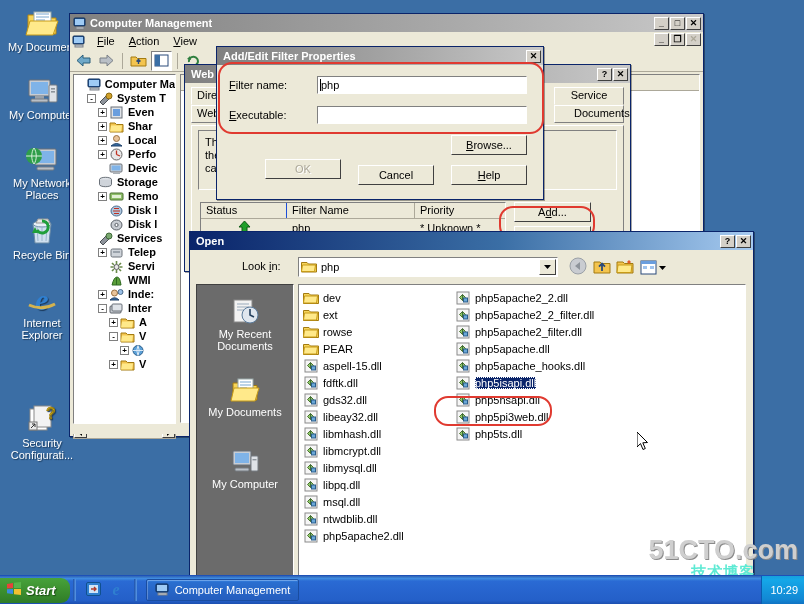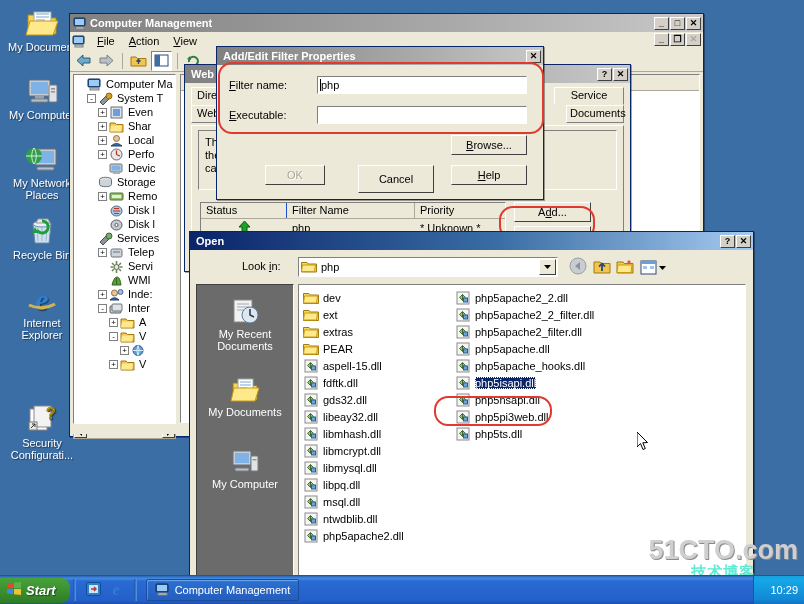--- a/index.html
+++ b/index.html
@@ -80,21 +80,21 @@
     background:linear-gradient(to bottom,#47a23b 0%,#3d9130 45%,#2f7c27 100%);
     border-radius:0 9px 9px 0; color:#fff; font-weight:bold; font-size:13px;
     font-style:italic; text-shadow:1px 1px 1px #1a4a14;
   }
   .qlaunch { display:flex; align-items:center; gap:5px; padding:0 6px; height:24px; }
   .tbdiv { width:3px; height:22px; background:linear-gradient(to right,#1c4fa8,#5a9ae8); margin:0 3px; }
   .taskitem { height:22px; margin-left:6px; padding:0 8px; display:flex; align-items:center; gap:5px;
               background:linear-gradient(to bottom,#3f8ae8 0%,#2a6fd0 10%,#255fc0 90%);
               border:1px solid #1a4da0; border-radius:2px; color:#fff; font-size:11px;
               box-shadow:inset 1px 1px 0 rgba(255,255,255,.25); }
-  #tray { margin-left:auto; height:29px; display:flex; align-items:center; padding:0 6px 0 16px;
+  #tray { margin-left:auto; height:29px; display:flex; align-items:center; padding:0 6px 0 8px;
           background:linear-gradient(to bottom,#17a0dc 0%,#15a8e8 12%,#1288d4 80%,#0f6ec0 100%);
           border-left:1px solid #0a5cb0; color:#fff; font-size:11px; gap:6px; }
   
   #wm { position:absolute; right:6px; bottom:22px; text-align:center; pointer-events:none;
         font-family:"Liberation Sans",sans-serif;margin-top:12px; }
   #wm .big { font-size:27px; font-weight:bold; color:#cfcfcf; letter-spacing:0px;
              text-shadow:1px 1px 0 #8a8a8a; line-height:26px; }
   #wm .cn { font-size:15px; font-weight:bold; color:#5eead4; letter-spacing:1px; }
 </style>
 </head>
@@ -239,21 +239,21 @@
     <span class="tbsep"></span>
     <span class="tbtn">
       <svg width="15" height="13" viewBox="0 0 15 13">
           <path d="M3 8 a4.5 4.5 0 1 1 2 3" stroke="#2f7f3f" stroke-width="2" fill="none"></path>
           <path d="M1 5 l4 1 l-1 -4 z" fill="#2f7f3f"></path>
         </svg>
     </span>
   </div>
 
   <div style="position:absolute;left:3px;top:60px;width:103px;height:350px;background:#fff;
-              border:1px solid;border-color:#808080 #fff #fff #808080;overflow:hidden;">
+              border:1px solid;border-color:#808080 #fff #fff #808080;overflow:hidden;font-weight:bold;">
     <div class="tree" id="cm-tree" style="padding:2px 0 0 2px;">
         <div class="trow" style="padding-left: 0px;">
           <span class="noexp"></span>
           <span class="ti"><svg width="15" height="13" viewBox="0 0 15 13">
               <rect x="1" y="1" width="12" height="8" rx="1" fill="#2a5d9e" stroke="#0d2d55"></rect>
               <rect x="2" y="2" width="10" height="6" fill="#9ecbf5"></rect>
               <rect x="3" y="10" width="9" height="2" fill="#cfd4da" stroke="#7a8087"></rect>
             </svg></span>
           <span>Computer Ma</span>
         </div>
@@ -457,21 +457,21 @@
   <div style="position:absolute;left:6px;top:22px;width:60px;">
     <div style="height:18px;background:#ece9d8;border:1px solid;border-color:#fff #808080 #ece9d8 #fff;
                 padding:1px 5px;font-size:11px;">Dire</div>
     <div style="height:18px;background:#ece9d8;border:1px solid;border-color:#fff #808080 #808080 #fff;
                 padding:1px 5px;font-size:11px;">Web !</div>
   </div>
   <div style="position:absolute;right:6px;top:22px;width:70px;">
     <div style="height:18px;background:#ece9d8;border:1px solid;border-color:#fff #808080 #ece9d8 #fff;
                 padding:1px 5px;font-size:11px;text-align:center;">Service</div>
     <div style="height:18px;background:#ece9d8;border:1px solid;border-color:#fff #808080 #808080 #fff;
-                padding:1px 3px;font-size:11px;text-align:left;margin-left:12px;">Documents</div>
+                padding:1px 19px;font-size:11px;text-align:left;">Documents</div>
   </div>
 
   <div style="position:absolute;left:6px;top:60px;right:6px;bottom:4px;background:#ece9d8;
               border:1px solid;border-color:#fff #808080 #808080 #fff;">
 
     <div style="position:absolute;left:6px;top:4px;right:6px;height:60px;border:1px solid;
                 border-color:#808080 #fff #fff #808080;">
       <div style="padding:5px 6px;font-size:11px;line-height:13px;color:#000;">
         <div><span>The</span>
              <span style="margin-left:250px;">cuted in</span></div>
@@ -523,22 +523,22 @@
 
     <div style="position:absolute;left:12px;top:44px;font-size:11px;"><span class="u">E</span>xecutable:</div>
     <div class="fld" style="position:absolute;left:100px;top:41px;width:210px;height:18px;">
       <span></span>
     </div>
 
     <div class="btn" style="position:absolute;left:234px;top:70px;width:76px;height:20px;">
       <span><span class="u">B</span>rowse...</span>
     </div>
 
-    <div class="btn dis" style="position:absolute;left:48px;top:100px;width:60px;height:20px;">OK</div>
-    <div class="btn" style="position:absolute;left:141px;top:100px;width:76px;height:28px;">Cancel</div>
+    <div class="btn dis" style="position:absolute;left:48px;top:94px;width:76px;height:20px;">OK</div>
+    <div class="btn" style="position:absolute;left:141px;top:100px;width:76px;height:20px;">Cancel</div>
     <div class="btn" style="position:absolute;left:234px;top:100px;width:76px;height:20px;">
       <span><span class="u">H</span>elp</span>
     </div>
   </div>
 </div>
 
 <div class="redbox" style="left:218px;top:62px;width:326px;height:72px;"></div>
 
 <div class="redbox" style="left:499px;top:206px;width:96px;height:34px;"></div>
 
@@ -651,21 +651,21 @@
                   <path d="M0.5 2.5 L6 2.5 L7.5 4 L15.5 4 L15.5 12.5 L0.5 12.5 Z" fill="#f7d55a" stroke="#a37b10"></path>
                   <path d="M1.5 5 L14.5 5 L13.5 12 L0.5 12 Z" fill="#ffe98a" stroke="#c79b18"></path>
                 </svg></span>
               <span class="nm">ext</span>
             </div>
             <div class="fitem">
               <span class="fi"><svg width="16" height="14" viewBox="0 0 16 14">
                   <path d="M0.5 2.5 L6 2.5 L7.5 4 L15.5 4 L15.5 12.5 L0.5 12.5 Z" fill="#f7d55a" stroke="#a37b10"></path>
                   <path d="M1.5 5 L14.5 5 L13.5 12 L0.5 12 Z" fill="#ffe98a" stroke="#c79b18"></path>
                 </svg></span>
-              <span class="nm">extras</span>
+              <span class="nm">rowse</span>
             </div>
             <div class="fitem">
               <span class="fi"><svg width="16" height="14" viewBox="0 0 16 14">
                   <path d="M0.5 2.5 L6 2.5 L7.5 4 L15.5 4 L15.5 12.5 L0.5 12.5 Z" fill="#f7d55a" stroke="#a37b10"></path>
                   <path d="M1.5 5 L14.5 5 L13.5 12 L0.5 12 Z" fill="#ffe98a" stroke="#c79b18"></path>
                 </svg></span>
               <span class="nm">PEAR</span>
             </div>
             <div class="fitem">
               <span class="fi"><svg width="16" height="14" viewBox="0 0 16 14">

